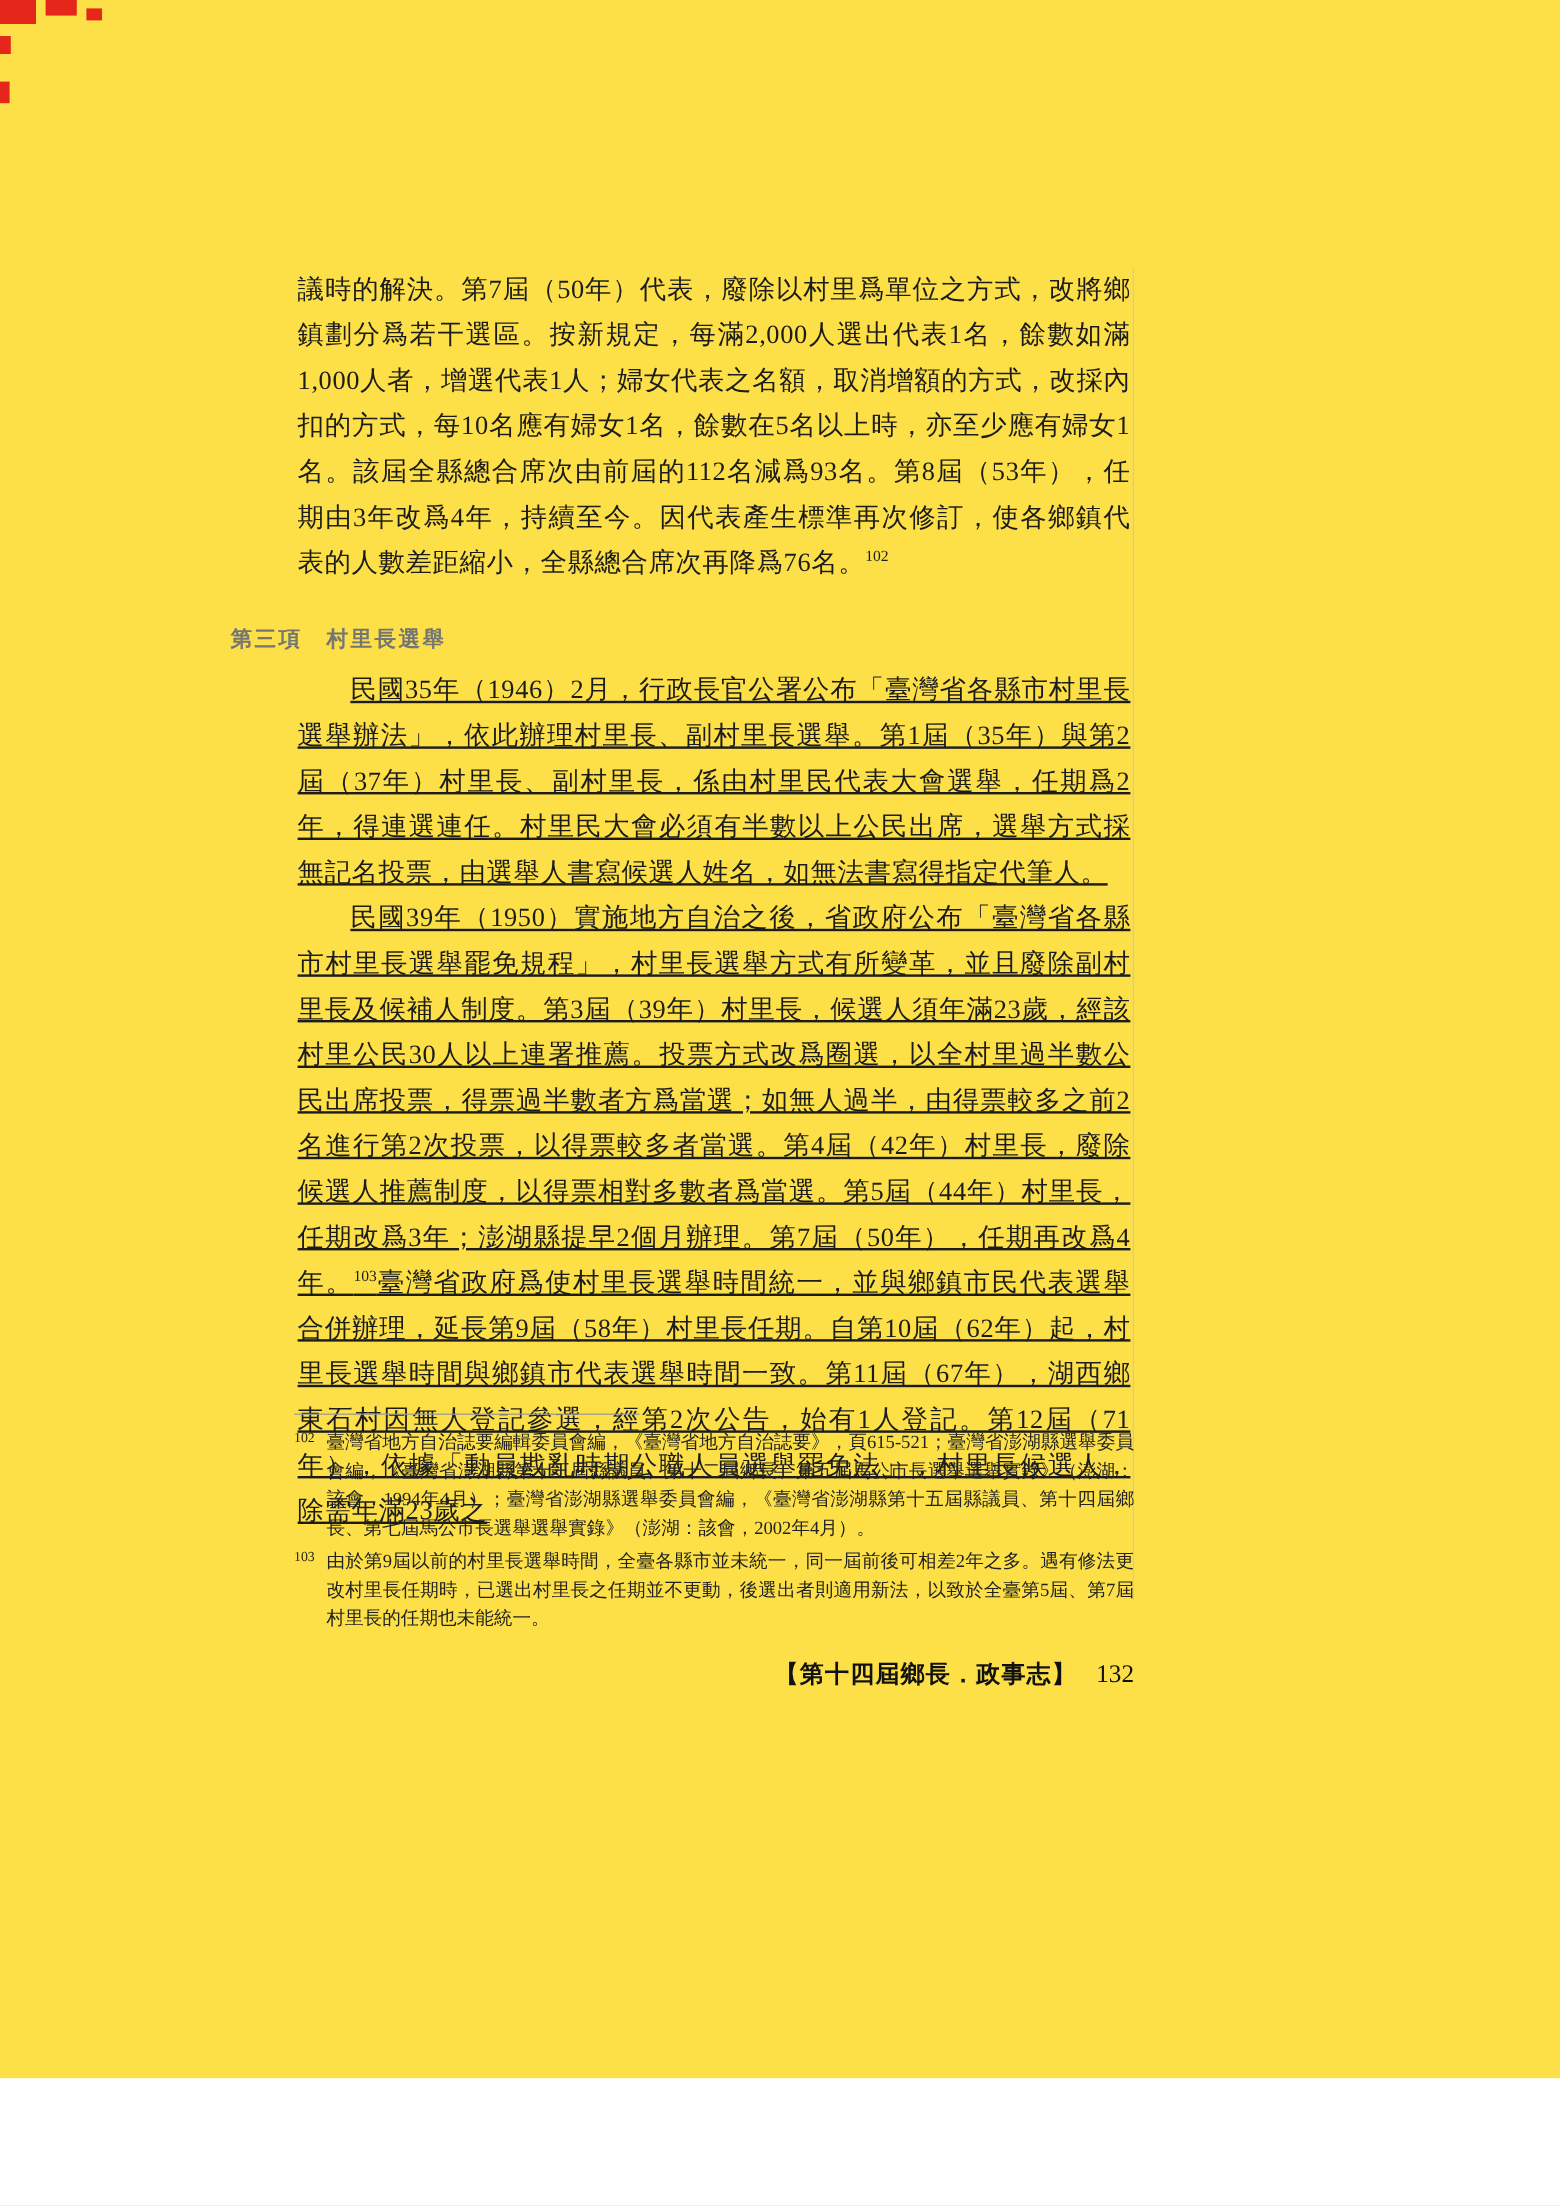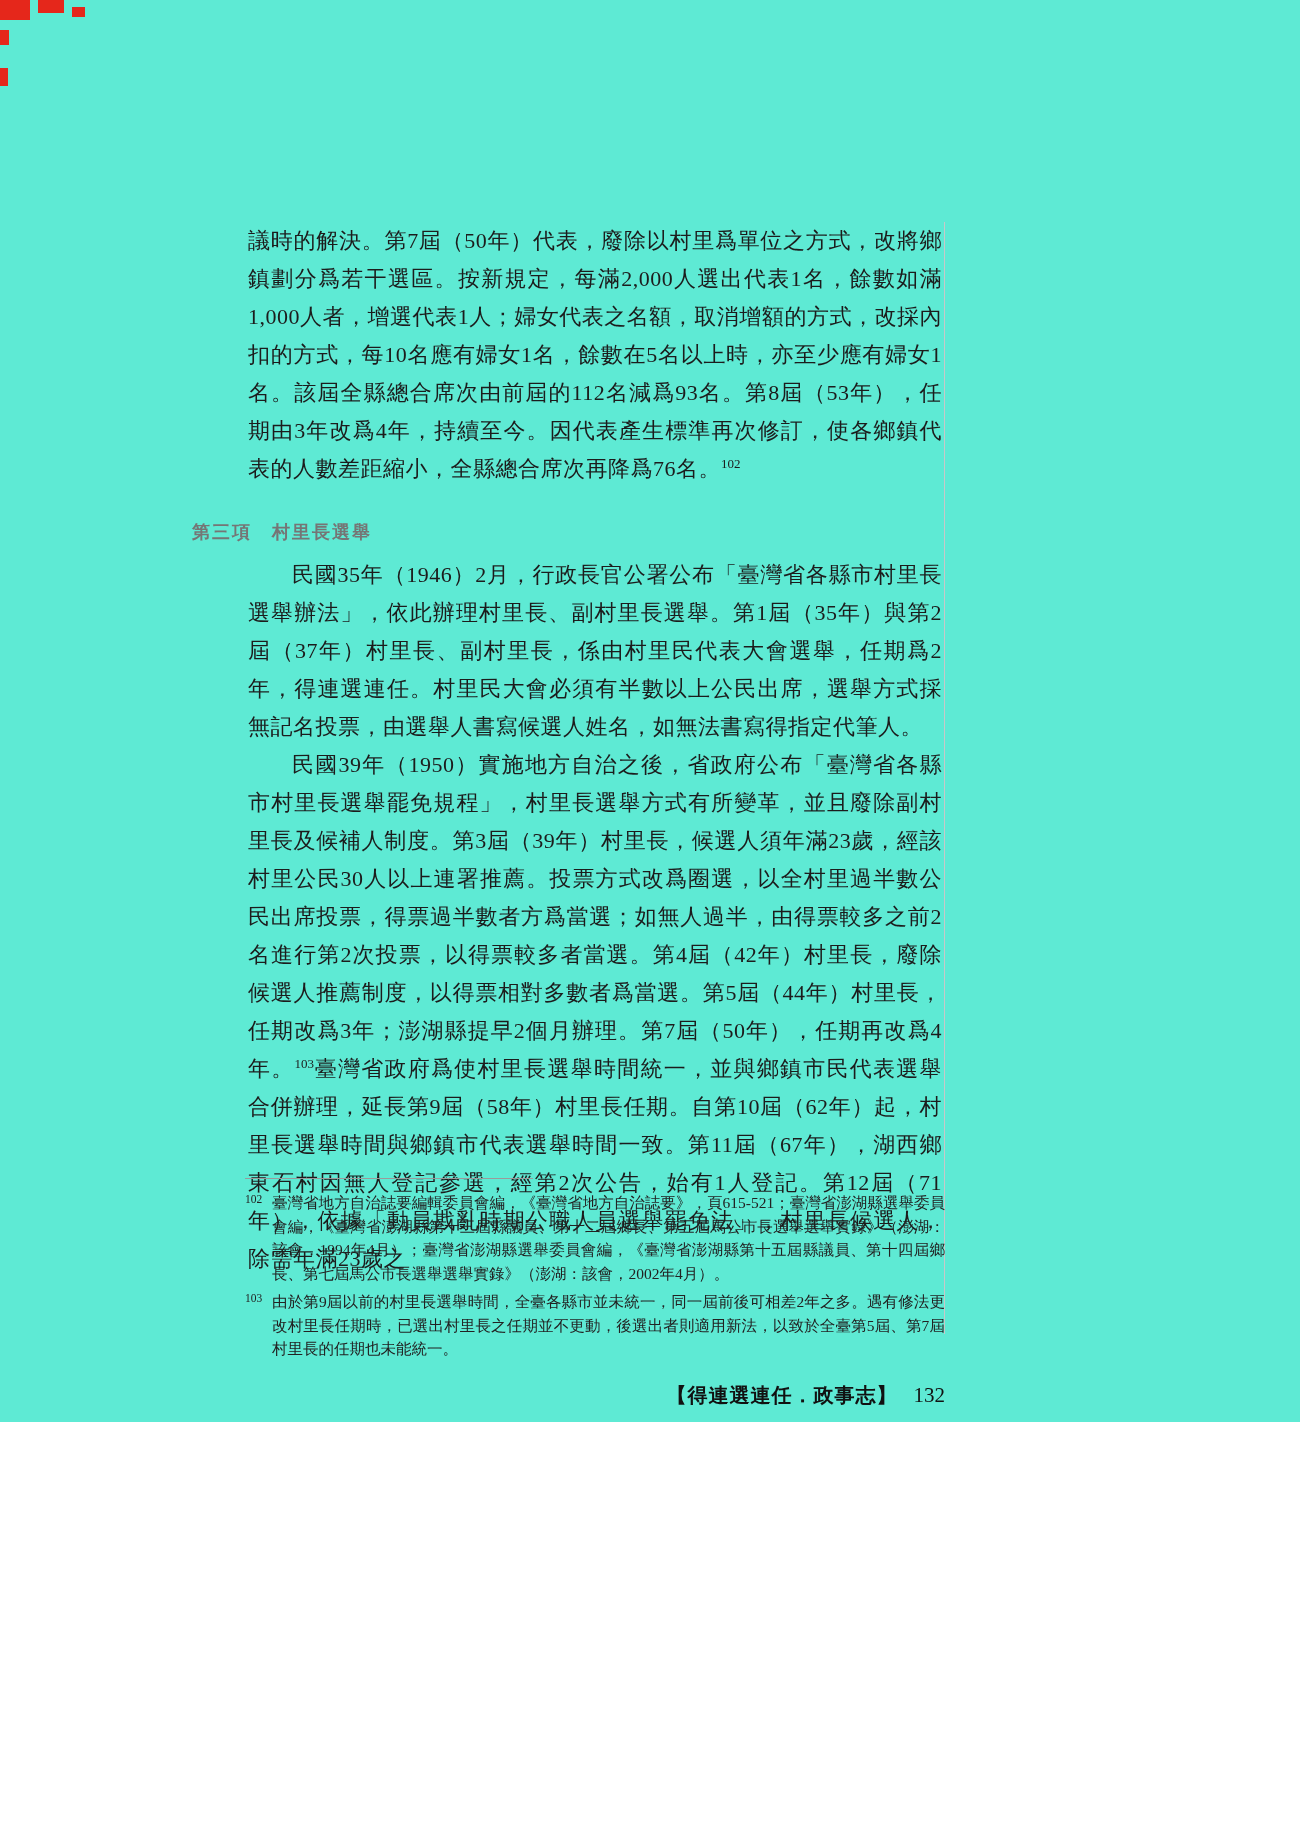--- a/index.html
+++ b/index.html
@@ -1,20 +1,20 @@
 <!DOCTYPE html>
 <html lang="zh-Hant"><head>
 <meta charset="utf-8">
 <style>
   html, body { margin: 0; padding: 0; background: #ffffff; }
   .page {
     position: relative;
     width: 1300px;
-    height: 1422px;
-    background: #5eead4;
+    height: 1732px;
+    background: #fde047;
     overflow: hidden;
     font-family: "Liberation Serif", "DejaVu Serif", serif;
     color: #1c1c1c;
   }
 
   
   .reg-mark { position: absolute; background: #e5271b; }
   .reg-m1 { left: 0;  top: 0;  width: 30px; height: 20px; }
   .reg-m2 { left: 38px; top: 0; width: 26px; height: 13px; }
   .reg-m3 { left: 72px; top: 7px; width: 13px; height: 10px; }
@@ -36,21 +36,21 @@
   }
 
   .body-text {
     margin: 0;
     font-size: 22px;
     line-height: 38px;
     text-align: justify;
     letter-spacing: 0.5px;
     color: #1c1c1c;
   }
-  .indent { text-indent: 2em; }
+  .indent { text-indent: 2em; text-decoration: underline; }
 
   sup.fn-ref {
     font-size: 13px;
     line-height: 0;
     vertical-align: super;
     letter-spacing: 0;
   }
 
   .section-heading {
     margin: 34px 0 12px -56px;
@@ -131,16 +131,16 @@
     <div class="footnote">
       <span class="fn-num">102</span><span>臺灣省地方自治誌要編輯委員會編，《臺灣省地方自治誌要》，頁615-521；臺灣省澎湖縣選舉委員會編，《臺灣省澎湖縣第十三屆縣議員、第十二屆鄉長、第五屆馬公市長選舉選舉實錄》（澎湖：該會，1994年4月）；臺灣省澎湖縣選舉委員會編，《臺灣省澎湖縣第十五屆縣議員、第十四屆鄉長、第七屆馬公市長選舉選舉實錄》（澎湖：該會，2002年4月）。</span>
     </div>
 
     <div class="footnote">
       <span class="fn-num">103</span><span>由於第9屆以前的村里長選舉時間，全臺各縣市並未統一，同一屆前後可相差2年之多。遇有修法更改村里長任期時，已選出村里長之任期並不更動，後選出者則適用新法，以致於全臺第5屆、第7屆村里長的任期也未能統一。</span>
     </div>
   </div>
 
   <div class="page-footer">
-    <span class="book-title">【得連選連任．政事志】</span><span class="page-num">132</span>
+    <span class="book-title">【第十四屆鄉長．政事志】</span><span class="page-num">132</span>
   </div>
 
 </div>
 
 </body></html>

